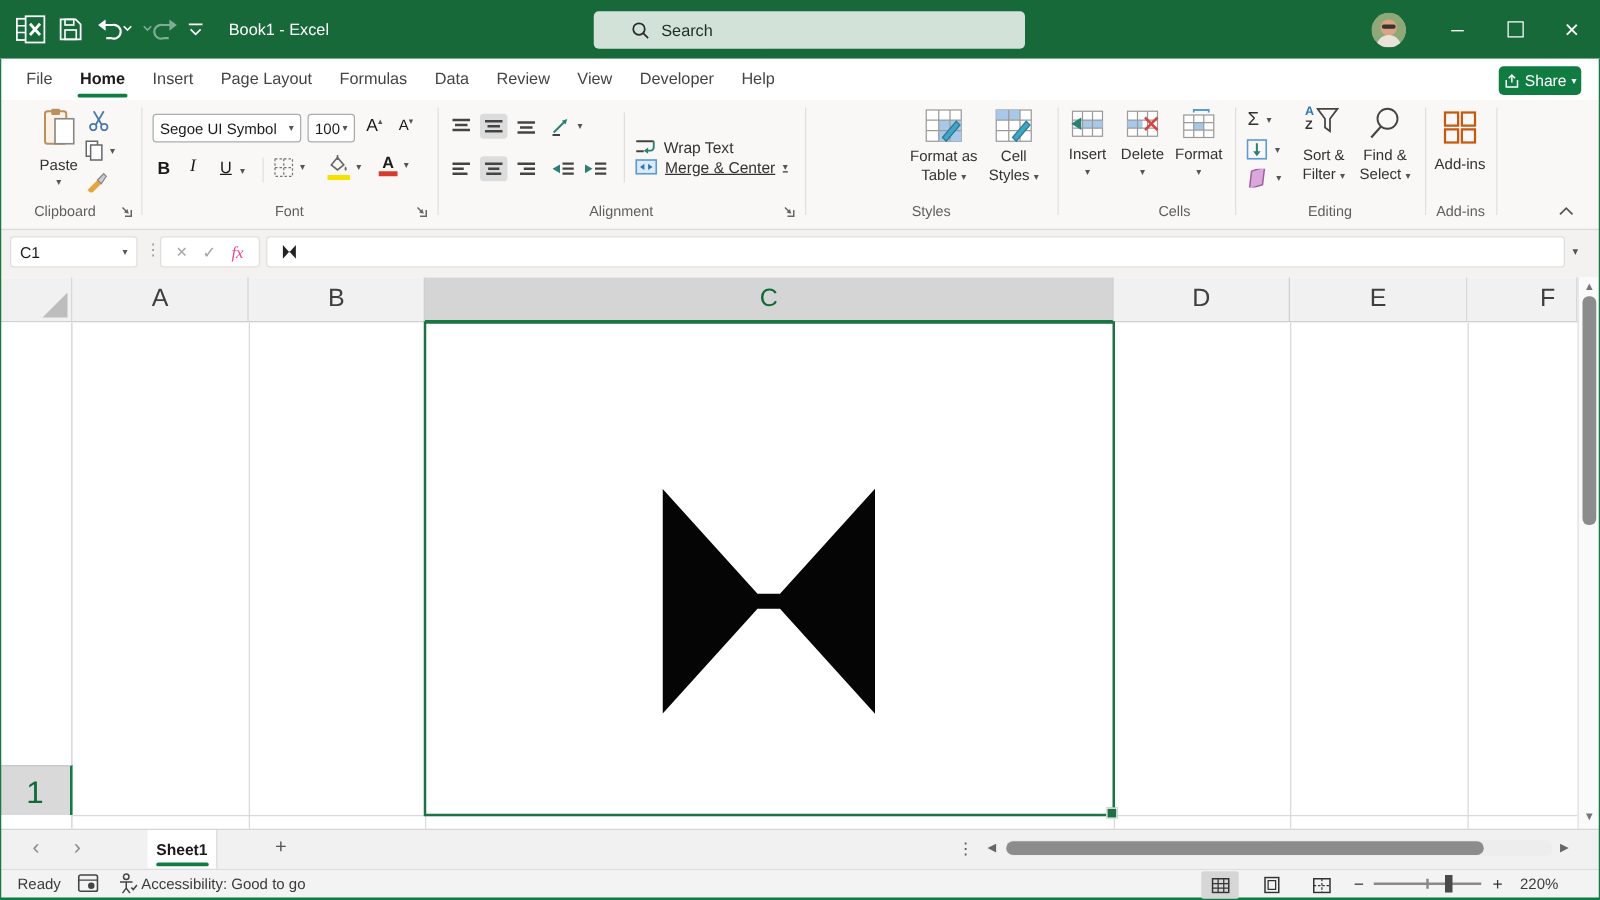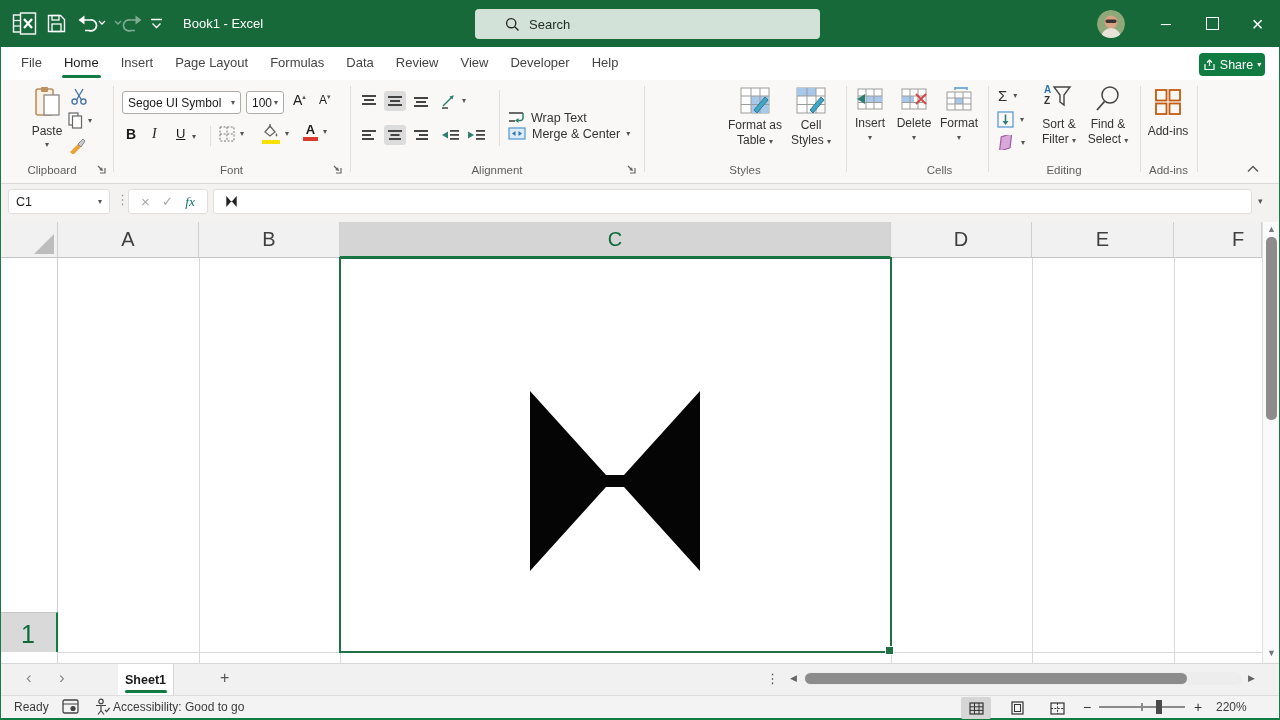--- a/index.html
+++ b/index.html
@@ -10,21 +10,21 @@
   
   .titlebar{left:0;top:0;width:1280px;height:47px;background:#17693A;}
   .tb-txt{color:#fff;font-size:13px;line-height:47px;}
   .searchbox{left:475px;top:9px;width:345px;height:30px;background:#D3E2D8;border-radius:4px;
              display:flex;align-items:center;padding-left:30px;gap:9px;}
   .searchbox span{color:#1E2A22;font-size:13px;}
   .winbtn{width:46px;height:47px;display:flex;align-items:center;justify-content:center;color:#fff;}
   
   .menurow{left:0;top:47px;width:1280px;height:33px;background:#fff;display:flex;align-items:center;padding-left:8px;}
   .tab{position:relative;padding:0 11px;font-size:13px;color:#444;height:33px;line-height:31px;}
-  .tab.active{color:#1B1B1B;font-weight:400;}
+  .tab.active{color:#1B1B1B;font-weight:700;}
   .tab.active .underl{position:absolute;left:9px;right:9px;bottom:2px;height:3px;background:#107C41;border-radius:2px;}
   .sharebtn{left:1199px;top:53px;width:66px;height:23px;background:#107C41;border-radius:4px;color:#fff;
             font-size:12.5px;display:flex;align-items:center;justify-content:center;gap:4px;}
   
   .ribbon{left:0;top:80px;width:1280px;height:104px;background:#F9F8F7;border-bottom:1px solid #DADADA;}
   .vsep{width:1px;background:#E1DFDD;top:6px;height:86px;}
   .gl{font-size:11.5px;color:#605E5C;text-align:center;top:84px;}
   .rlbl{font-size:12px;color:#333;}
   .chev{font-size:8px;color:#555;line-height:1;}
   .combo{background:#fff;border:1px solid #ACACAC;border-radius:3px;font-size:12px;color:#1B1B1B;
@@ -313,21 +313,21 @@
     <div class="abs" style="left:499px;top:10px;width:1px;height:56px;background:#E1DFDD;"></div>
     <div class="abs" style="left:508px;top:30px;display:flex;align-items:flex-end;gap:6px;">
       <svg width="17" height="15" viewBox="0 0 17 15">
         <line x1="1" y1="3" x2="15" y2="3" stroke="#444" stroke-width="1.6"></line>
         <line x1="1" y1="11" x2="7" y2="11" stroke="#444" stroke-width="1.6"></line>
         <path d="M15 3 v5 a2.5 2.5 0 0 1 -2.5 2.5 H10" fill="none" stroke="#2C8072" stroke-width="1.5"></path>
         <polygon points="10.5,8 10.5,13 7,10.5" fill="#2C8072"></polygon>
       </svg>
       <span class="rlbl" style="font-size:12.5px;">Wrap Text</span>
     </div>
-    <div class="abs" style="left:508px;top:46px;display:flex;align-items:center;gap:6px;">
+    <div class="abs" style="left:508px;top:46px;display:flex;align-items:center;gap:6px;text-decoration:underline;">
       <svg width="18" height="15" viewBox="0 0 18 15">
         <rect x="1" y="2" width="16" height="11" fill="#DDEBF7" stroke="#5B9BD5" stroke-width="1.3"></rect>
         <polygon points="4,7.5 7.5,5 7.5,10" fill="#2E75B6"></polygon>
         <polygon points="14,7.5 10.5,5 10.5,10" fill="#2E75B6"></polygon>
       </svg>
       <span class="rlbl" style="font-size:12.5px;">Merge &amp; Center</span>
       <span class="chev">▾</span>
     </div>
     <div class="abs gl" style="left:350px;width:294px;">Alignment</div>
     <div class="abs" style="left:626px;top:84px;">
@@ -481,21 +481,21 @@
 
   <div class="abs fbar">
     <div class="abs whitebox" style="left:8px;top:5px;width:102px;height:25px;display:flex;align-items:center;justify-content:space-between;padding:0 7px;">
       <span style="font-size:12.5px;color:#1B1B1B;">C1</span>
       <span class="chev">▾</span>
     </div>
     <span class="abs" style="left:116px;top:8px;color:#999;font-size:13px;">⋮</span>
     <div class="abs whitebox" style="left:128px;top:5px;width:80px;height:25px;display:flex;align-items:center;justify-content:space-around;padding:0 6px;">
       <span style="color:#A6A6A6;font-size:15px;">×</span>
       <span style="color:#A6A6A6;font-size:13px;">✓</span>
-      <span style="color:#0f766e;font-size:13.5px;font-style:italic;font-family:'Liberation Serif',serif;">fx</span>
+      <span style="color:#ec4899;font-size:13.5px;font-style:italic;font-family:'Liberation Serif',serif;">fx</span>
     </div>
     <div class="abs whitebox" style="left:213px;top:5px;width:1039px;height:25px;display:flex;align-items:center;padding-left:11px;">
       <svg width="13" height="11" viewBox="0 0 170 180">
         <path d="M0 0 L76 84 L94 84 L170 0 L170 180 L94 96 L76 96 L0 180 Z" fill="#222"></path>
       </svg>
     </div>
     <span class="abs chev" style="left:1258px;top:13px;font-size:9px;">▾</span>
   </div>
 
   <div class="abs hdr" style="left:0;width:58px;">

